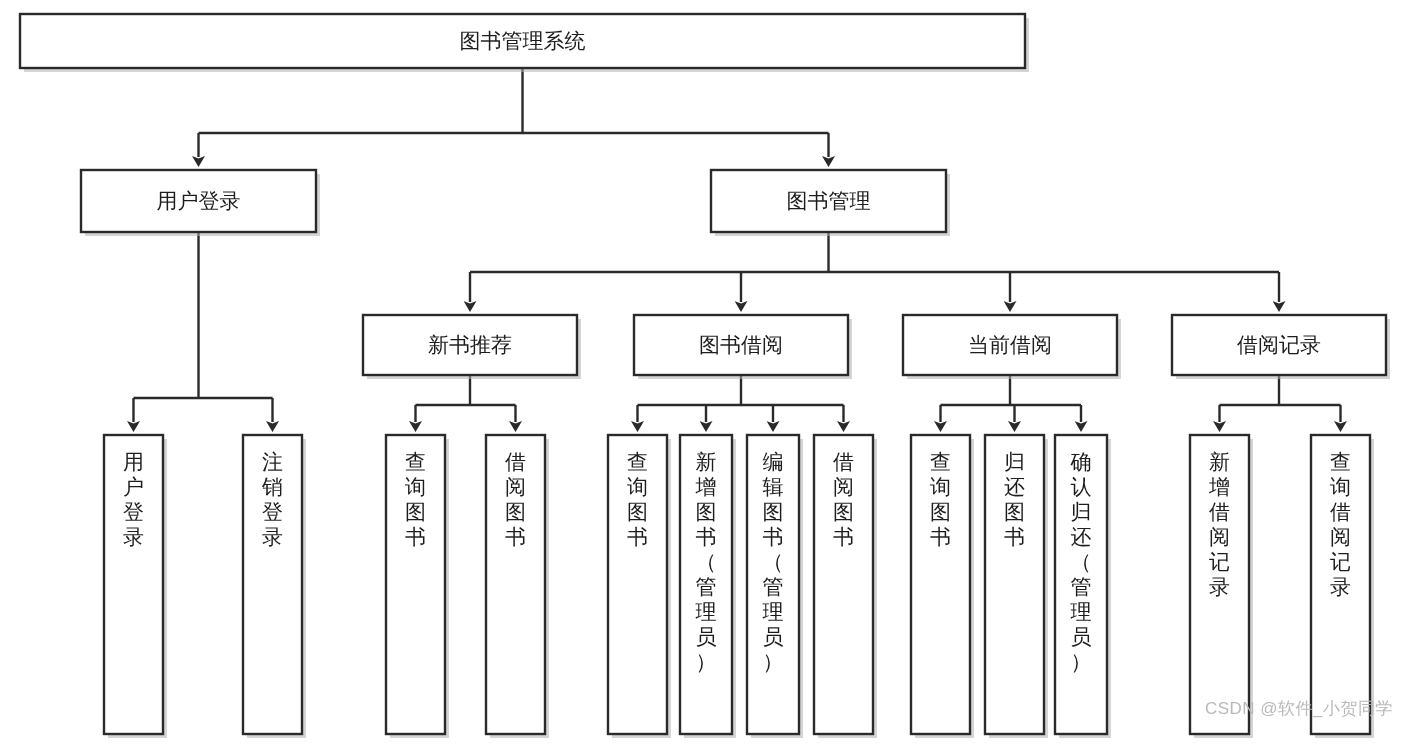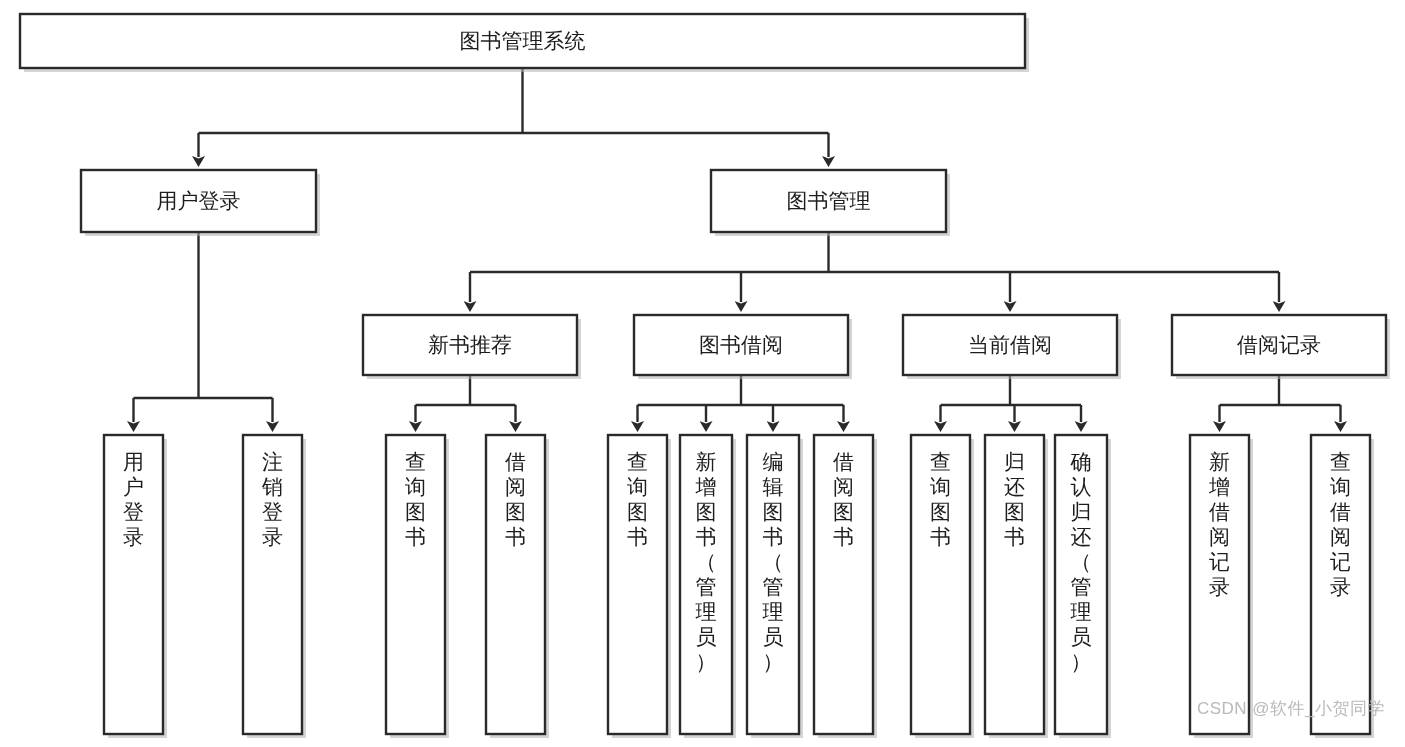--- a/index.html
+++ b/index.html
@@ -52,21 +52,21 @@
     white-space: pre;
   }
   .node-label-vertical {
     font-family: "Liberation Sans", "DejaVu Sans", sans-serif;
     font-size: 21px;
     fill: #1d1d1d;
     text-anchor: middle;
   }
   .watermark {
     position: absolute;
-    right: 20px;
+    right: 12px;
     bottom: 6px;
     font-family: "Liberation Sans", "DejaVu Sans", sans-serif;
     font-size: 17px;
     color: #b9b9b9;
     letter-spacing: 0.5px;
     user-select: none;
     white-space: nowrap;
   }
 </style>
 </head>

